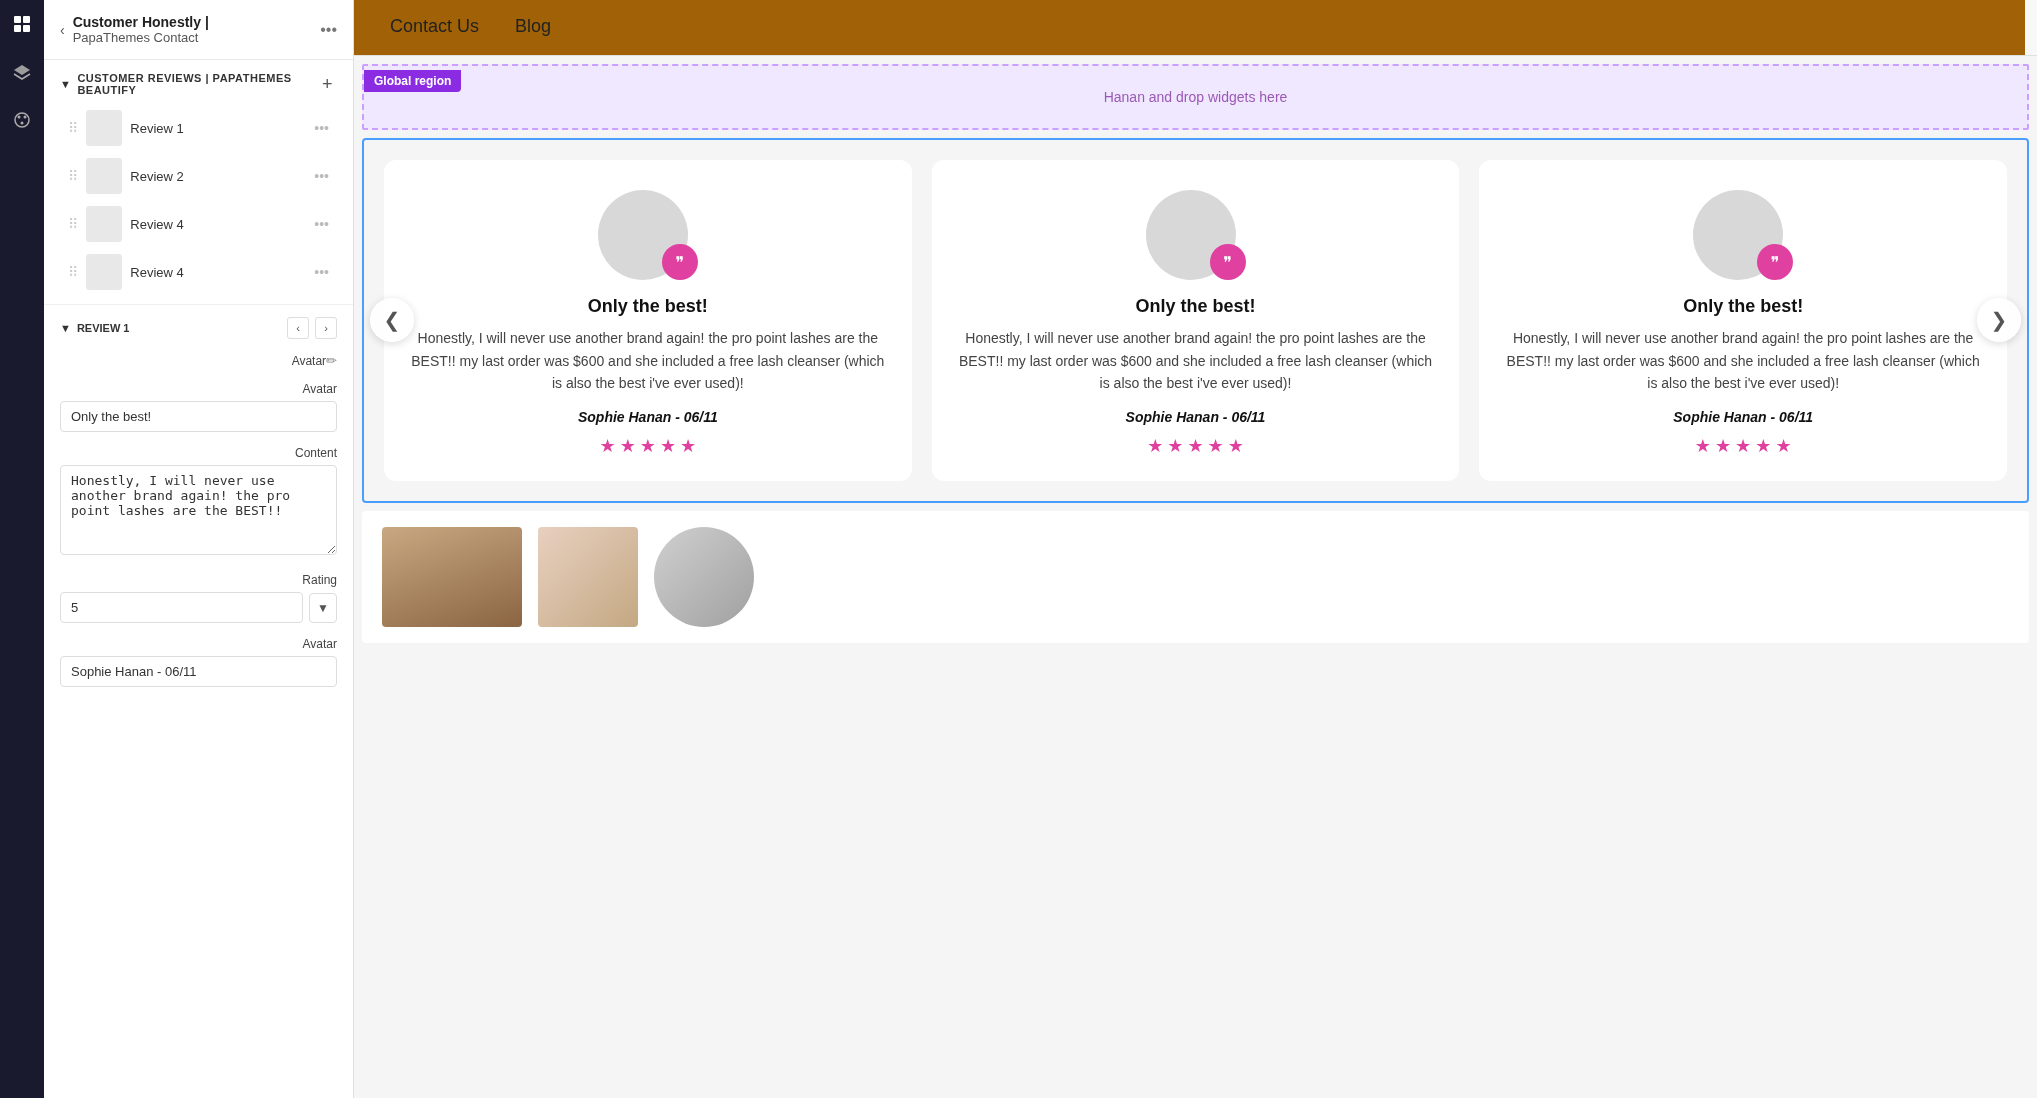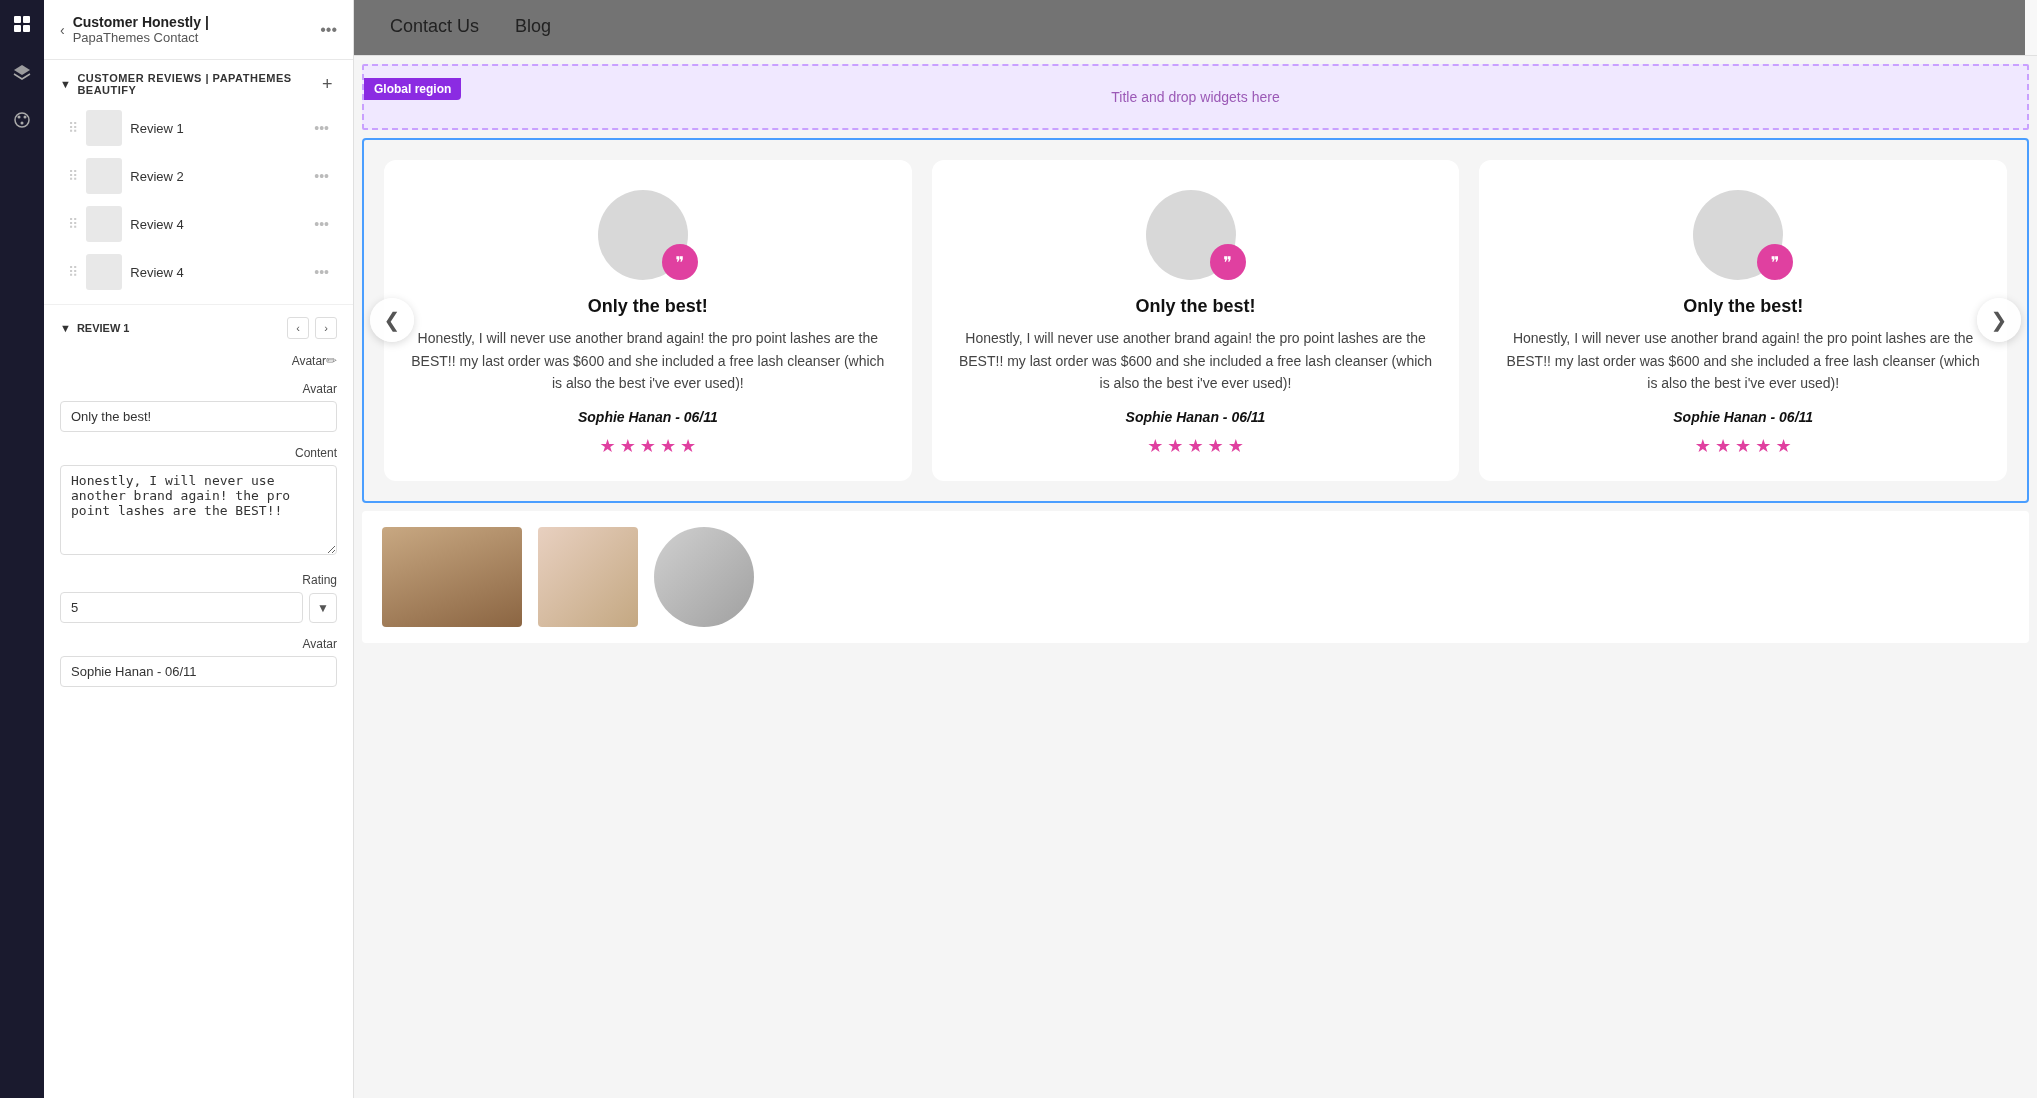--- a/index.html
+++ b/index.html
@@ -238,21 +238,21 @@
     
     .main-content {
       flex: 1;
       display: flex;
       flex-direction: column;
       overflow: hidden;
     }
 
     
     .nav-tabs {
-      background: #737373;
+      background: #a16207;
       border-bottom: 1px solid #e0e0e0;
       display: flex;
       align-items: center;
       padding: 0 20px;
       height: 56px;
       gap: 4px;
       position: relative;
     }
     .nav-tab {
       padding: 8px 16px;
@@ -285,21 +285,21 @@
     
     .global-region {
       background: #f0e8ff;
       border: 2px dashed #c9a0ff;
       margin: 8px;
       border-radius: 2px;
       position: relative;
     }
     .global-region-badge {
       position: absolute;
-      top: 12px;
+      top: 4px;
       left: 0;
       background: #8b2be2;
       color: #fff;
       font-size: 12px;
       font-weight: 600;
       padding: 4px 10px;
       border-radius: 0 0 4px 0;
     }
     .global-region-content {
       padding: 20px;
@@ -603,21 +603,21 @@
       <span>Blog</span>
     </div>
     <div class="nav-scrollbar"></div>
   </div>
 
   <div class="page-area">
 
     <div class="global-region">
       <div class="global-region-badge">Global region</div>
       <div class="global-region-content">
-        <div>Title and drop widgets here</div>
+        <div>Hanan and drop widgets here</div>
       </div>
     </div>
 
     <div class="reviews-section">
       <div class="reviews-grid">
 
         <div class="carousel-arrow left">❮</div>
 
         <div class="review-card">
           <div class="review-avatar-wrap">

